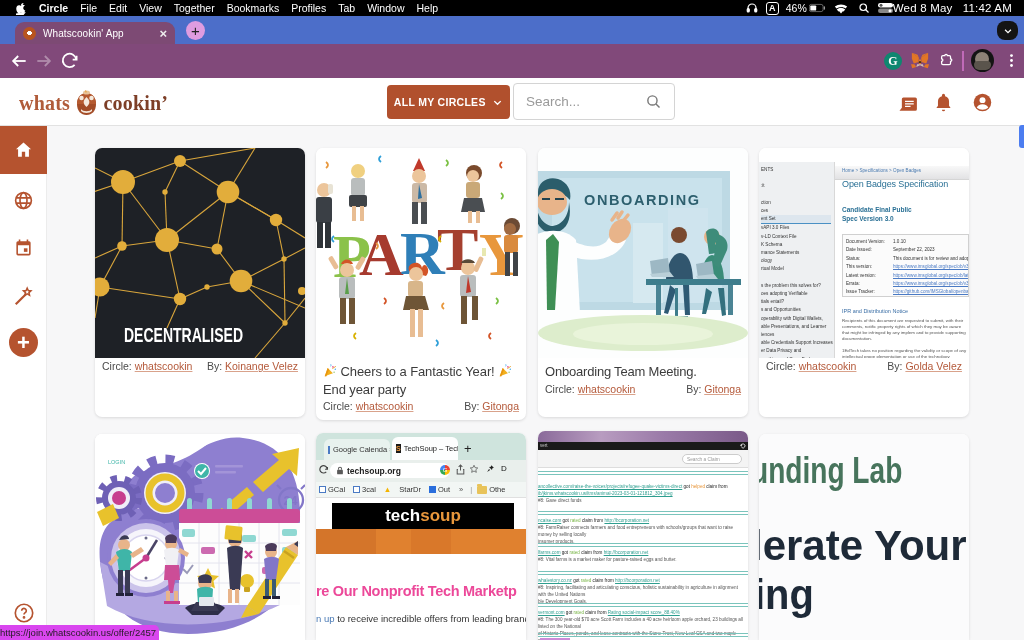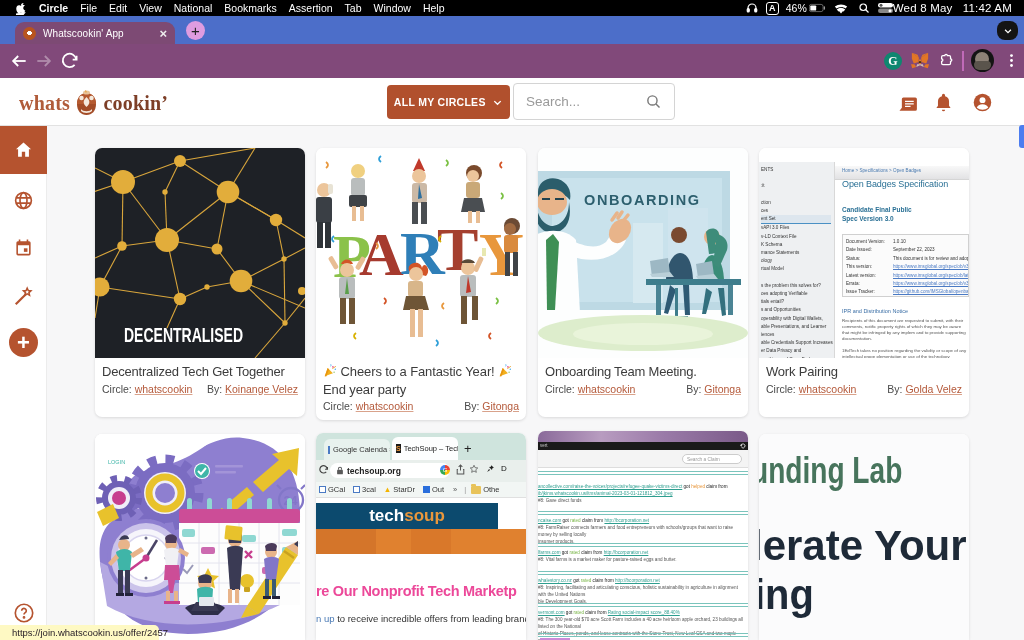--- a/index.html
+++ b/index.html
@@ -43,38 +43,38 @@
   .sideicon { position:absolute; left:0; width:47px; display:flex; justify-content:center; }
 
   
   .card { position:absolute; width:210px; background:#fff; border-radius:7px; box-shadow:0 1px 3px rgba(0,0,0,0.12); }
   .cardimg { width:210px; height:210px; border-radius:7px 7px 0 0; overflow:hidden; display:block; }
   .cardtitle { padding:5px 7px 0 7px; font-size:13px; color:#3c3c3c; line-height:17.5px; letter-spacing:-0.2px; white-space:nowrap; overflow:hidden;}
   .cardmeta { padding:2px 7px 0 7px; font-size:10.5px; color:#4a4a4a; display:flex; justify-content:space-between; white-space:nowrap; }
   .cardmeta a { color:#b4593a; text-decoration:underline; text-decoration-color:#d9a28b; }
 
   #scrollthumb { left:1019px; top:125px; width:5px; height:23px; background:#4c7df0; border-radius:3px 0 0 3px; }
-  #statuschip { left:0; top:625px; width:159px; height:15px; background:#fef9c3; border-radius:0 5px 0 0;
-    color:#241b24; font-size:9.5px; display:flex; align-items:center; padding-left:12px; }
+  #statuschip { left:0; top:625px; width:159px; height:15px; background:#d946ef; border-radius:0 5px 0 0;
+    color:#241b24; font-size:9.5px; display:flex; align-items:center; padding-left:0; }
 </style>
 </head>
 <body>
 
 <div id="menubar" class="abs">
   <svg class="apple" viewBox="0 0 14 17" fill="#fff">
       <path d="M9.5 1.2c.1.9-.3 1.8-.8 2.4-.6.7-1.5 1.2-2.4 1.1-.1-.9.3-1.8.8-2.4.6-.6 1.6-1.1 2.4-1.1zM12.4 13c-.4 1-.6 1.4-1.2 2.2-.8 1.2-1.9 2.6-3.2 2.6-1.2 0-1.5-.8-3.1-.8-1.6 0-2 .8-3.2.8C.4 17.9-.6 16.6-1.4 15.4"></path>
       <path d="M7 4.9c1 0 2.8-.8 3.9.6-3.4 1.9-2.9 6.1.6 7.4-.5 1.2-1.9 3.9-3.6 3.9-1 0-1.6-.7-2.9-.7-1.3 0-2 .7-2.9.7C.3 16.8-1.6 13-1.6 9.9c0-3.2 2-4.9 3.9-4.9 1.2 0 2.4.8 2.9.8.4 0 1.1-.9 1.8-.9z" transform="translate(1.6 -.4) scale(.9)"></path>
     </svg>
   <span class="mi" style="font-weight:bold; margin-left:12px;">Circle</span>
   <span class="mi" style="margin-left:12px;">File</span>
   <span class="mi" style="margin-left:12px;">Edit</span>
   <span class="mi" style="margin-left:12px;">View</span>
-  <span class="mi" style="margin-left:12px;">National</span>
+  <span class="mi" style="margin-left:12px;">Together</span>
   <span class="mi" style="margin-left:12px;">Bookmarks</span>
-  <span class="mi" style="margin-left:12px;">Assertion</span>
+  <span class="mi" style="margin-left:12px;">Profiles</span>
   <span class="mi" style="margin-left:12px;">Tab</span>
   <span class="mi" style="margin-left:12px;">Window</span>
   <span class="mi" style="margin-left:12px;">Help</span>
   <span class="right">
     <svg width="12" height="12" viewBox="0 0 24 24" fill="none" stroke="#fff" stroke-width="2.4">
         <path d="M4 14v-2a8 8 0 0 1 16 0v2"></path>
         <rect x="2.5" y="13" width="4" height="7" rx="2" fill="#fff"></rect>
         <rect x="17.5" y="13" width="4" height="7" rx="2" fill="#fff"></rect>
       </svg>
     <span style="display:inline-flex;align-items:center;justify-content:center;width:13px;height:13px;border:1.3px solid #fff;border-radius:3px;font-size:9px;font-weight:bold;margin-left:8px;">A</span>
@@ -283,21 +283,20 @@
       <circle cx="146" cy="133" r="11.3"></circle>
         <circle cx="5" cy="139" r="9.6"></circle>
         <circle cx="85" cy="151" r="6.2"></circle>
         <circle cx="112" cy="139" r="2.7"></circle>
       <circle cx="189" cy="111" r="2.7"></circle>
         <circle cx="190" cy="175" r="2.7"></circle>
         <circle cx="207" cy="143" r="4"></circle>
     </g>
     <text x="29" y="194" fill="#fff" font-family="Liberation Sans" font-weight="bold" font-size="21" letter-spacing="0" textLength="119" lengthAdjust="spacingAndGlyphs">DECENTRALISED</text>
   </svg>
-  <div class="cardtitle">Decentralized Tech Get Together</div>
   <div class="cardmeta">
       <span>Circle: <a>whatscookin</a></span>
       <span>By: <a>Koinange Velez</a></span>
     </div>
 </div>
 
 <div class="card" style="left:316px; top:148px; height:272px;">
   <svg class="cardimg" viewBox="0 0 210 210">
     <rect width="210" height="210" fill="#fff"></rect>
 
@@ -478,21 +477,20 @@
         <div><span style="display:inline-block;width:47px;">Status:</span><span>This document is for review and adoptio</span></div>
         <div><span style="display:inline-block;width:47px;">This version:</span><span style="color:#4a7ac4;text-decoration:underline;">https://www.imsglobal.org/spec/ob/v3p</span></div>
         <div><span style="display:inline-block;width:47px;">Latest version:</span><span style="color:#4a7ac4;text-decoration:underline;">https://www.imsglobal.org/spec/ob/late</span></div>
         <div><span style="display:inline-block;width:47px;">Errata:</span><span style="color:#4a7ac4;text-decoration:underline;">https://www.imsglobal.org/spec/ob/v3p</span></div>
         <div><span style="display:inline-block;width:47px;">Issue Tracker:</span><span style="color:#4a7ac4;text-decoration:underline;">https://github.com/IMSGlobal/openbad</span></div>
       </div>
     </div>
     <div style="position:absolute;left:83px;top:160px;color:#3a6ea5;font-size:5.5px;">IPR and Distribution Notice</div>
     <div style="position:absolute;left:83px;top:170px;width:125px;font-size:4.4px;color:#555;line-height:6px;">Recipients of this document are requested to submit, with their comments, notific property rights of which they may be aware that might be infringed by any implem and to provide supporting documentation.<br><br>1EdTech takes no position regarding the validity or scope of any intellectual prope plementation or use of the technology described in this document or the extent to be available, neither does it represent that it has made any effort to identify any</div>
   </div>
-  <div class="cardtitle">Work Pairing</div>
   <div class="cardmeta">
       <span>Circle: <a>whatscookin</a></span>
       <span>By: <a>Golda Velez</a></span>
     </div>
 </div>
 
 <div class="card" style="left:95px; top:434px; height:210px;">
   <svg class="cardimg" viewBox="0 0 210 210">
     <rect width="210" height="210" fill="#fff"></rect>
     <path d="M148 4 C186 8 206 36 205 85 C204 140 196 178 130 196 C60 210 10 186 5 128 C2 96 14 82 45 74 C22 66 28 38 62 32 C95 26 115 0 148 4Z" fill="#8e7fd0"></path>
@@ -654,31 +652,31 @@
         <path d="M14 3l7 7-4 1-1 5-8-8 5-1z"></path>
         <path d="M8 13l-5 8 8-5z"></path>
       </svg>
     <div style="position:absolute;left:185px;top:31px;font-size:8px;color:#111;">D</div>
     <div style="position:absolute;left:0;top:49px;width:210px;height:16px;background:#f2f6f4;border-bottom:1px solid #e0e0e0;font-size:7.5px;color:#333;display:flex;align-items:center;white-space:nowrap;overflow:hidden;">
       <span style="display:inline-block;width:7px;height:7px;background:#fff;border:1px solid #4a7ac4;margin-left:3px;"></span>
         <span style="margin-left:2px;">GCal</span>
       <span style="display:inline-block;width:7px;height:7px;background:#fff;border:1px solid #4a7ac4;margin-left:8px;"></span>
         <span style="margin-left:2px;">3cal</span>
       <span style="margin-left:8px;color:#f4b400;">▲</span>
-        <span style="margin-left:2px;text-align:right;">StarDr</span>
+        <span style="margin-left:8px;text-align:right;">StarDr</span>
       <span style="display:inline-block;width:7px;height:7px;background:#2a6edc;margin-left:8px;"></span>
         <span style="margin-left:2px;">Out</span>
       <span style="margin-left:9px;color:#555;">»</span>
       <span style="margin-left:7px;color:#999;">|</span>
       <span style="margin-left:5px;display:inline-block;position:relative;width:10px;height:8px;background:#e8c35a;border-radius:1px;">
           <span style="position:absolute;left:0;top:-2px;width:5px;height:2px;background:#e8c35a;border-radius:1px 1px 0 0;"></span>
         </span>
         <span style="margin-left:2px;">Othe</span>
     </div>
-    <div style="position:absolute;left:0;top:70px;width:182px;height:26px;background:#0c4a6e;color:#fff;font-size:17px;font-weight:bold;text-align:center;line-height:26px;">tech<span style="color:#e8973c;">soup</span></div>
+    <div style="position:absolute;left:16px;top:70px;width:182px;height:26px;background:#000000;color:#fff;font-size:17px;font-weight:bold;text-align:center;line-height:26px;">tech<span style="color:#e8973c;">soup</span></div>
     <div style="position:absolute;left:0;top:96px;width:210px;height:25px;background:#e0812f;"></div>
     <div style="position:absolute;left:0;top:96px;width:60px;height:25px;background:#d4752a;"></div>
     <div style="position:absolute;left:95px;top:96px;width:40px;height:25px;background:#d9782a;"></div>
     <div style="position:absolute;left:0;top:150px;width:210px;font-size:14.5px;font-weight:bold;color:#ec4899;letter-spacing:-0.3px;white-space:nowrap;overflow:hidden;">re Our Nonprofit Tech Marketp</div>
     <div style="position:absolute;left:0;top:180px;width:210px;font-size:9.5px;color:#333;white-space:nowrap;overflow:hidden;"><span style="color:#4a7ab5;">n up</span> to receive incredible offers from leading brand</div>
   </div>
 </div>
 
 <div class="card" style="left:538px; top:431px; height:213px;">
   <div class="cardimg" style="position:relative; background:#fff; font-family:'Liberation Sans';">

